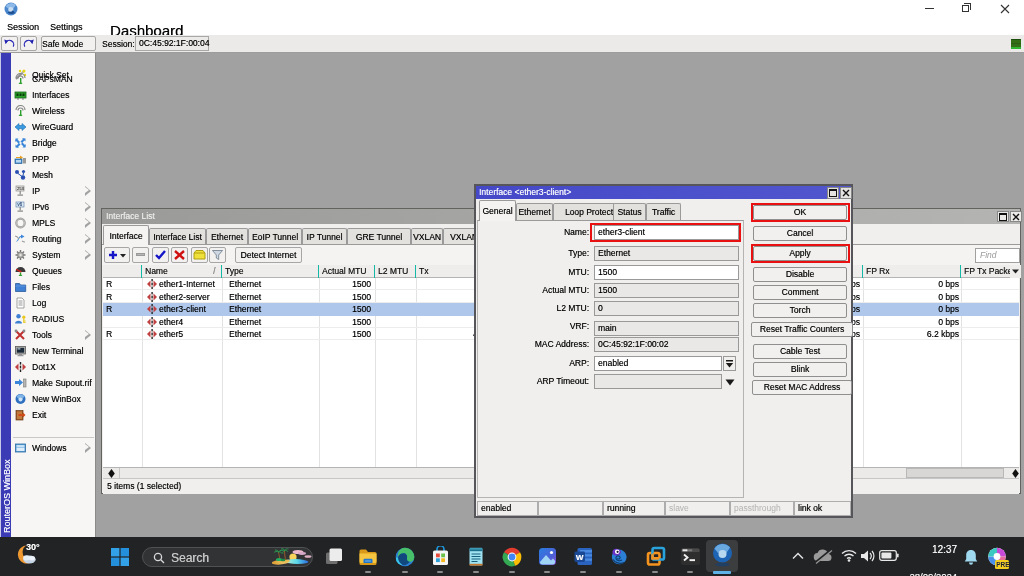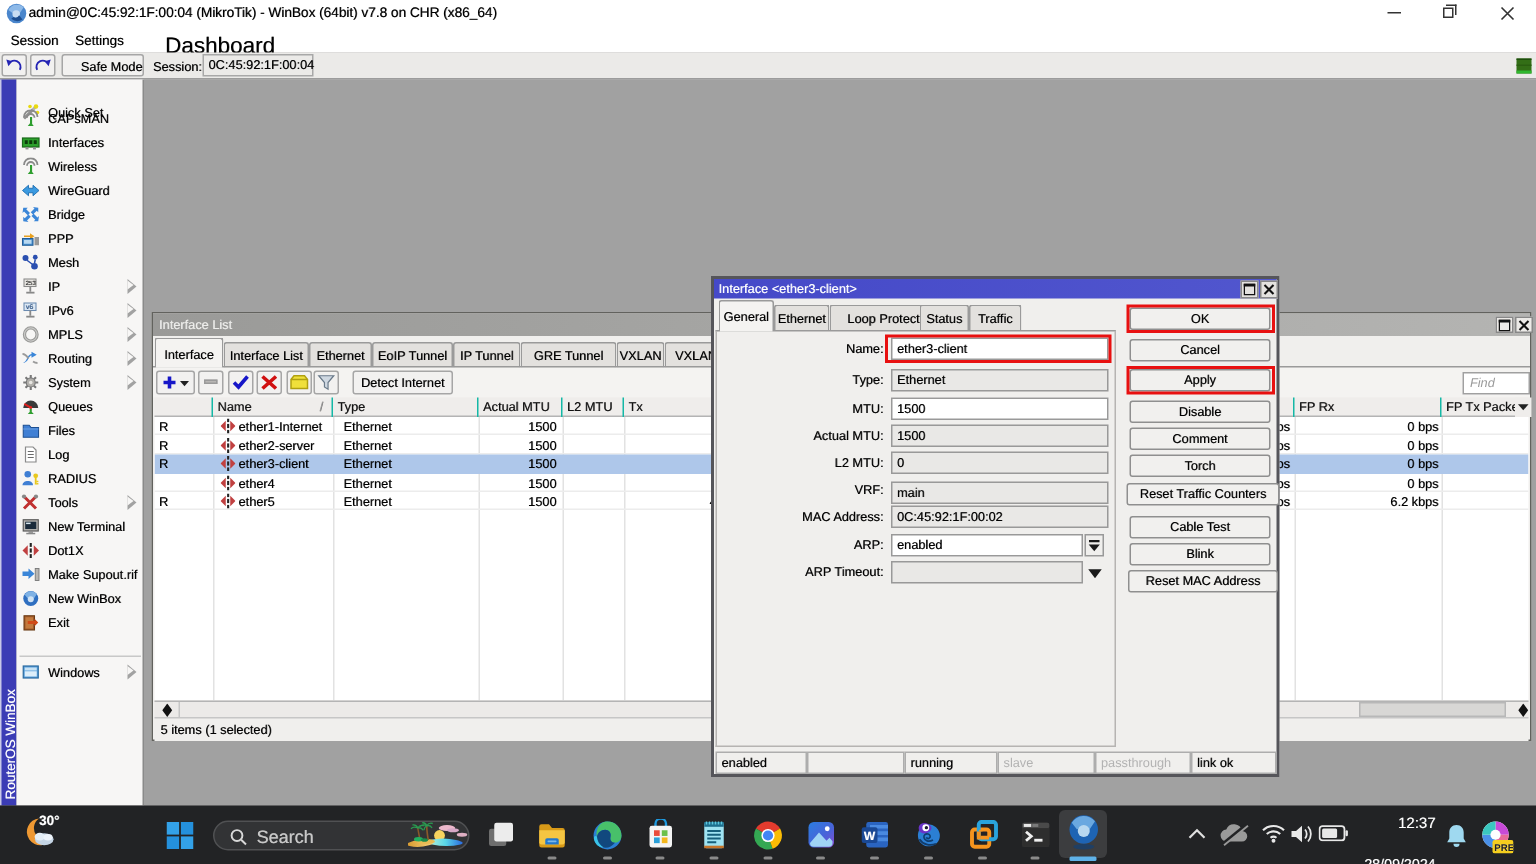--- a/index.html
+++ b/index.html
@@ -28,21 +28,20 @@
 </style></head>
 <body>
 
 <div class="a" style="left:0;top:0;width:1024px;height:18px;background:#fff">
   <svg class="a" style="left:4px;top:2px" width="14" height="14" viewBox="0 0 14 14">
       <circle cx="7" cy="7" r="6.5" fill="#4a86cc"></circle>
       <path d="M1.6 4.6 A 6.5 6.5 0 0 1 11.8 2.9 L 8.8 7.4 A 3 3 0 0 0 4.3 6.6 Z" fill="#8db9e8"></path>
       <circle cx="6.8" cy="7.4" r="2.5" fill="#c8ddf2"></circle>
       <path d="M3.5 10.5 A 6.5 6.5 0 0 0 11 11 L 8.8 8.2 A 3 3 0 0 1 5 9.4 Z" fill="#1d4f91"></path>
     </svg>
-  <div class="a" style="left:19px;top:3px;font-size:9.2px;letter-spacing:-0.05px">admin@0C:45:92:1F:00:04 (MikroTik) - WinBox (64bit) v7.8 on CHR (x86_64)</div>
   <div class="a" style="left:925px;top:8px;width:9px;height:1px;background:#333"></div>
   <div class="a" style="left:962px;top:5px;width:7px;height:7px;border:1px solid #333"></div>
   <div class="a" style="left:964px;top:3px;width:7px;height:7px;border-top:1px solid #333;border-right:1px solid #333"></div>
   <svg class="a" style="left:1000px;top:4px" width="10" height="10" viewBox="0 0 10 10">
       <path d="M1 1 L9 9 M9 1 L1 9" stroke="#333" stroke-width="1.1"></path>
     </svg>
 </div>
 
 <div class="a" style="left:0;top:18px;width:1024px;height:17px;background:#fff">
   <div class="a" style="left:7px;top:4px;font-size:9px">Session</div>
@@ -52,21 +51,21 @@
 
 <div class="a" style="left:0;top:35px;width:1024px;height:18px;background:#ebeae8;border-bottom:1px solid #9c9c9c">
   <div class="tbtn" style="left:1px;top:1px;width:17px;height:15px"><svg width="13" height="11" viewBox="0 0 13 11" style="margin:1px 0 0 1px">
         <path d="M10.2 8.6 A4 4 0 1 0 2.8 4.6" stroke="#2424b4" stroke-width="1.2" fill="none"></path>
         <path d="M1.2 1.6 L5.2 2.8 L2.6 6.2 z" fill="#2424b4"></path>
       </svg></div>
   <div class="tbtn" style="left:20px;top:1px;width:17px;height:15px"><svg width="13" height="11" viewBox="0 0 13 11" style="margin:1px 0 0 1px">
         <path d="M2.8 8.6 A4 4 0 1 1 10.2 4.6" stroke="#2424b4" stroke-width="1.2" fill="none"></path>
         <path d="M11.8 1.6 L7.8 2.8 L10.4 6.2 z" fill="#2424b4"></path>
       </svg></div>
-  <div class="tbtn" style="left:41px;top:1px;width:55px;height:15px;text-align:right;line-height:14px">Safe Mode</div>
+  <div class="tbtn" style="left:41px;top:1px;width:55px;height:15px;text-align:left;line-height:14px">Safe Mode</div>
   <div class="a" style="left:102px;top:4px">Session:</div>
   <div class="a" style="left:135px;top:1px;width:74px;height:15px;border:1px solid #a8a8a8;background:#ebeae8;line-height:13px;padding-left:3px">0C:45:92:1F:00:04</div>
   <div class="a" style="left:1011px;top:4px;width:10px;height:10px;background:#336e16">
     <div class="a" style="left:0;top:0;width:10px;height:1px;background:#1d4e0c"></div>
     <div class="a" style="left:0;top:4px;width:10px;height:1px;background:#2a5e10"></div>
     <div class="a" style="left:0;top:8px;width:10px;height:2px;background:#2fb82f"></div>
   </div>
 </div>
 
 <div class="a" style="left:0;top:53px;width:11px;height:484px;background:#3b3cb5;border-left:1px solid #c8c8e8">

